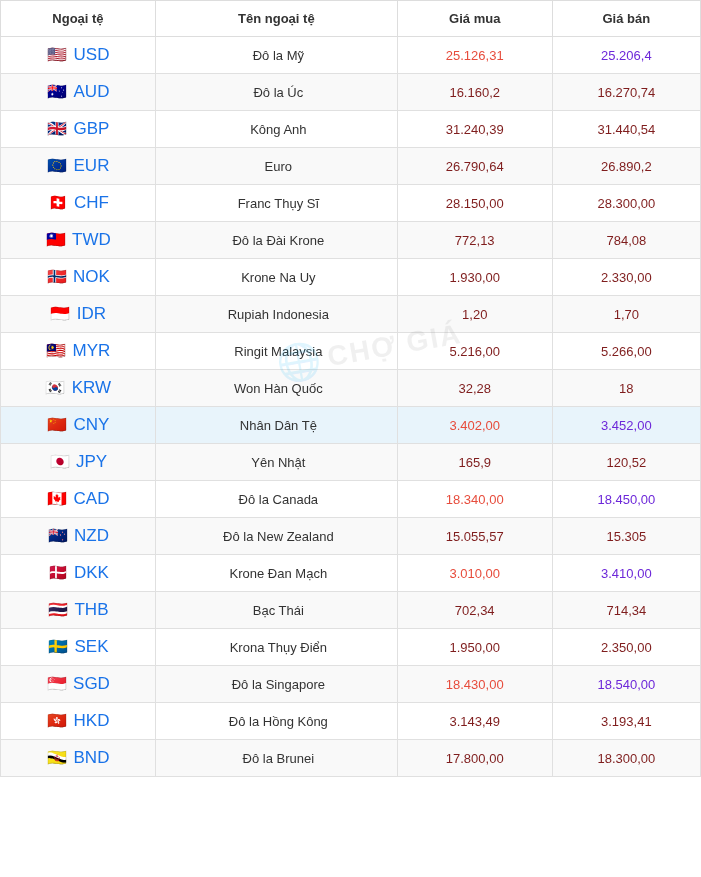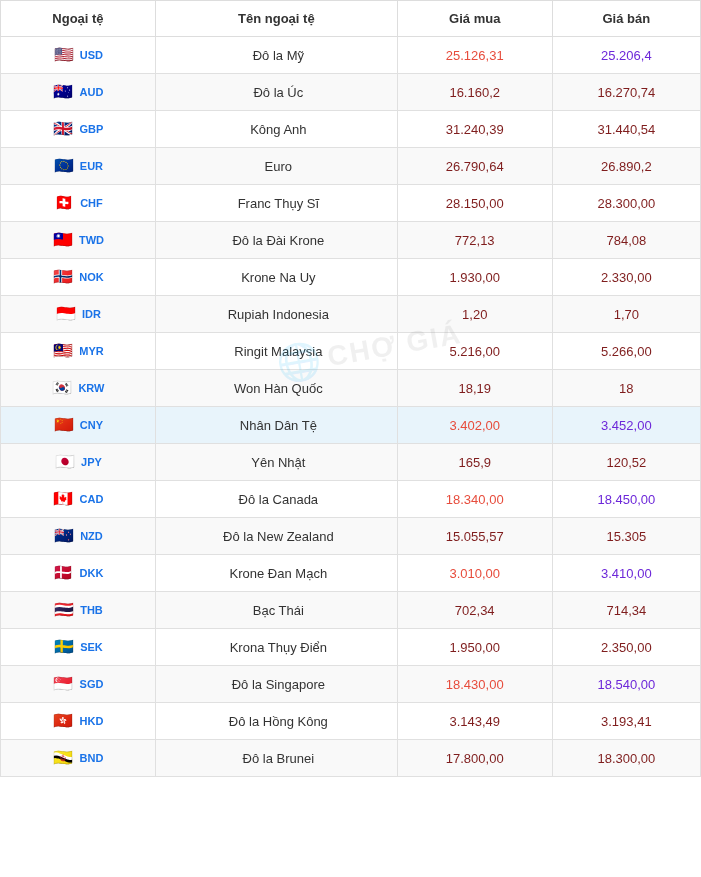--- a/index.html
+++ b/index.html
@@ -58,22 +58,22 @@
       height: 22px;
       border-radius: 50%;
       display: inline-block;
       flex-shrink: 0;
       font-size: 16px;
       line-height: 22px;
       text-align: center;
     }
     .currency-code {
       color: #1a73e8;
-      font-weight: bold;
-      font-size: 11px;
+      font-weight: normal;
+      font-size: 17px;
     }
     .price-buy {
       color: #e74c3c;
     }
     .price-sell {
       color: #6d28d9;
     }
     .price-green {
       color: #7f1d1d;
     }
@@ -228,21 +228,21 @@
     <td class="price-green">5.266,00</td>
   </tr>
         <tr>
     <td>
       <div class="currency-cell">
         <span class="flag">🇰🇷</span>
         <span class="currency-code">KRW</span>
       </div>
     </td>
     <td>Won Hàn Quốc</td>
-    <td class="price-green">18,19</td>
+    <td class="price-green">32,28</td>
     <td class="price-green">18</td>
   </tr>
         <tr class="highlighted">
     <td>
       <div class="currency-cell">
         <span class="flag">🇨🇳</span>
         <span class="currency-code">CNY</span>
       </div>
     </td>
     <td>Nhân Dân Tệ</td>

